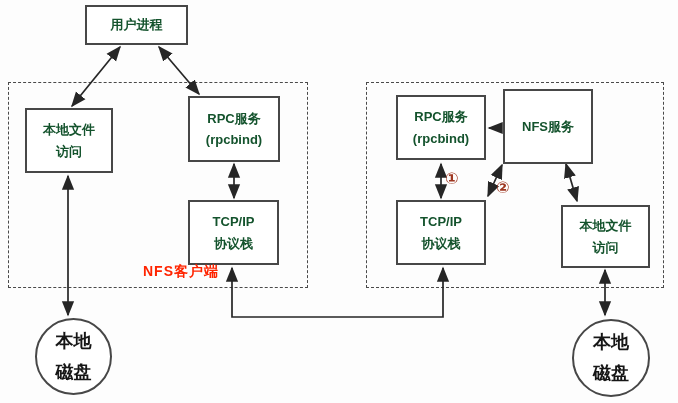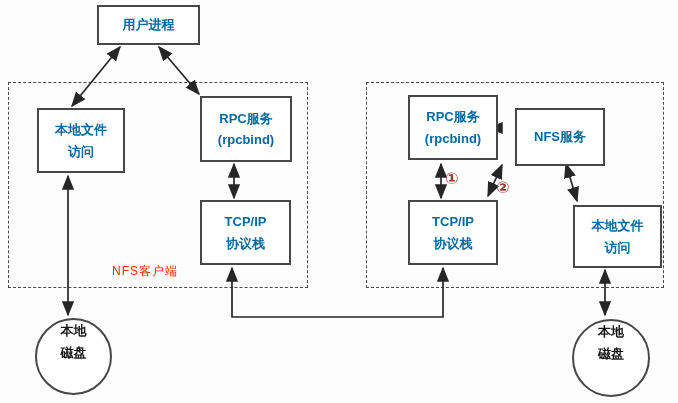--- a/index.html
+++ b/index.html
@@ -10,56 +10,56 @@
     font-family:"Liberation Sans","DejaVu Sans",sans-serif;
     overflow:hidden;
   }
   .box{
     position:absolute;
     background:#fff;
     border:2px solid #474747;
     display:flex;flex-direction:column;
     align-items:center;justify-content:center;
     text-align:center;
-    color:#0369a1;
+    color:#14532d;
     font-weight:bold;
     font-size:13px;
     line-height:1.65;
     box-sizing:border-box;
     z-index:3;
-    margin-left:12px;
   }
   .region{
     position:absolute;
     border:1.5px dashed #4a4a4a;
     box-sizing:border-box;
     z-index:1;
   }
   .disk{
     position:absolute;
     background:#fff;
     border:2px solid #474747;
     border-radius:50%;
     display:flex;flex-direction:column;
-    align-items:center;
+    align-items:center;justify-content:center;
     text-align:center;
     color:#161616;
     font-weight:bold;
-    font-size:13px;
+    font-size:18px;
     line-height:1.7;
     box-sizing:border-box;
     z-index:3;
   }
   .region-label{
     position:absolute;
-    font-weight:normal;
-    font-size:12px;
+    font-weight:bold;
+    font-size:14px;
     letter-spacing:1px;
     text-align:center;
     z-index:4;
+    margin-left:36px;
   }
   .step-marker{
     position:absolute;
     font-weight:bold;
     font-size:16px;
     z-index:5;
     font-family:"DejaVu Sans","Liberation Sans",sans-serif;
   }
   #arrow-layer{
     position:absolute;left:0;top:0;
@@ -115,21 +115,21 @@
   <div class="box" style="left:188px;top:200px;width:91px;height:65px;">
     <div>TCP/IP</div>
     <div>协议栈</div>
   </div>
 
   <div class="box" style="left:396px;top:95px;width:90px;height:65px;">
     <div>RPC服务</div>
     <div>(rpcbind)</div>
   </div>
 
-  <div class="box" style="left:503px;top:108px;width:90px;height:58px;">
+  <div class="box" style="left:503px;top:89px;width:90px;height:75px;">
     <div>NFS服务</div>
   </div>
 
   <div class="box" style="left:396px;top:200px;width:90px;height:65px;">
     <div>TCP/IP</div>
     <div>协议栈</div>
   </div>
 
   <div class="box" style="left:561px;top:205px;width:89px;height:63px;">
     <div>本地文件</div>

